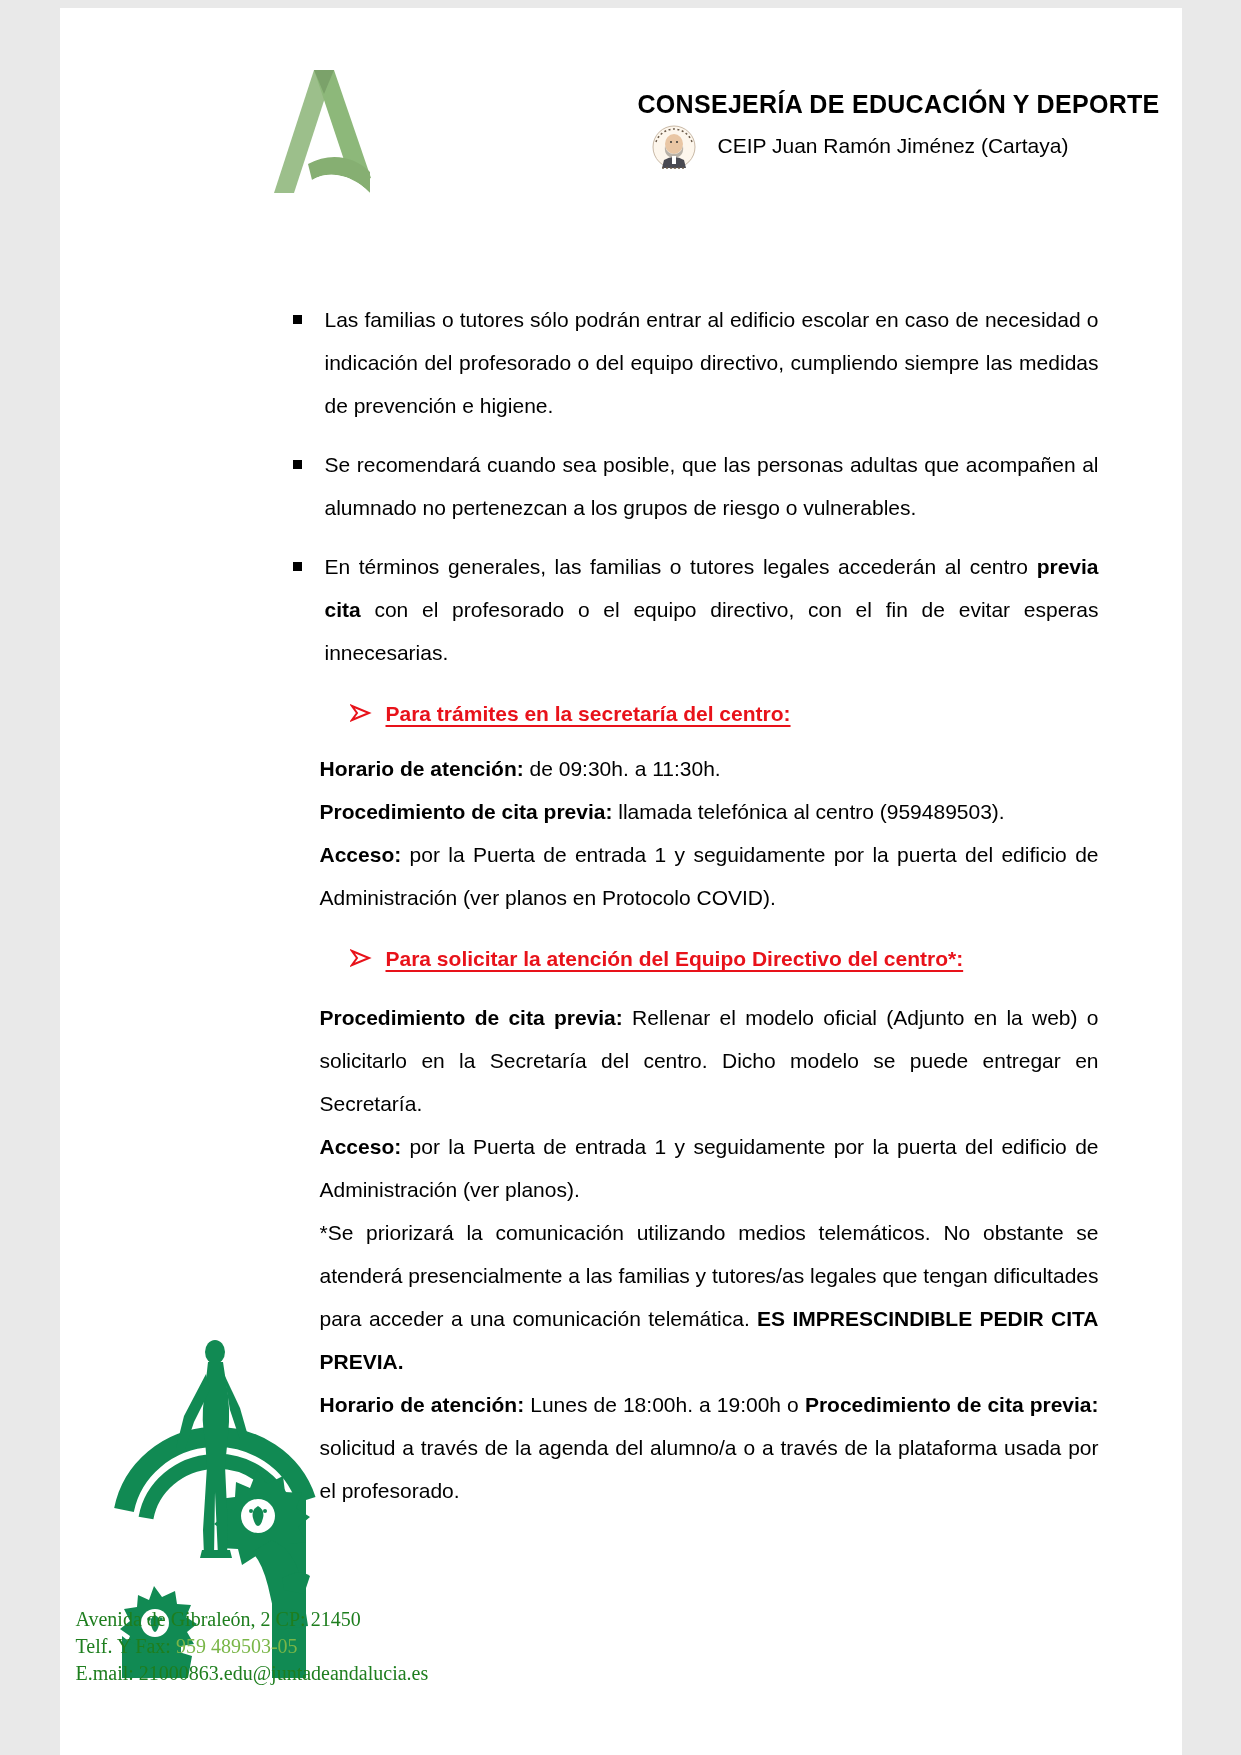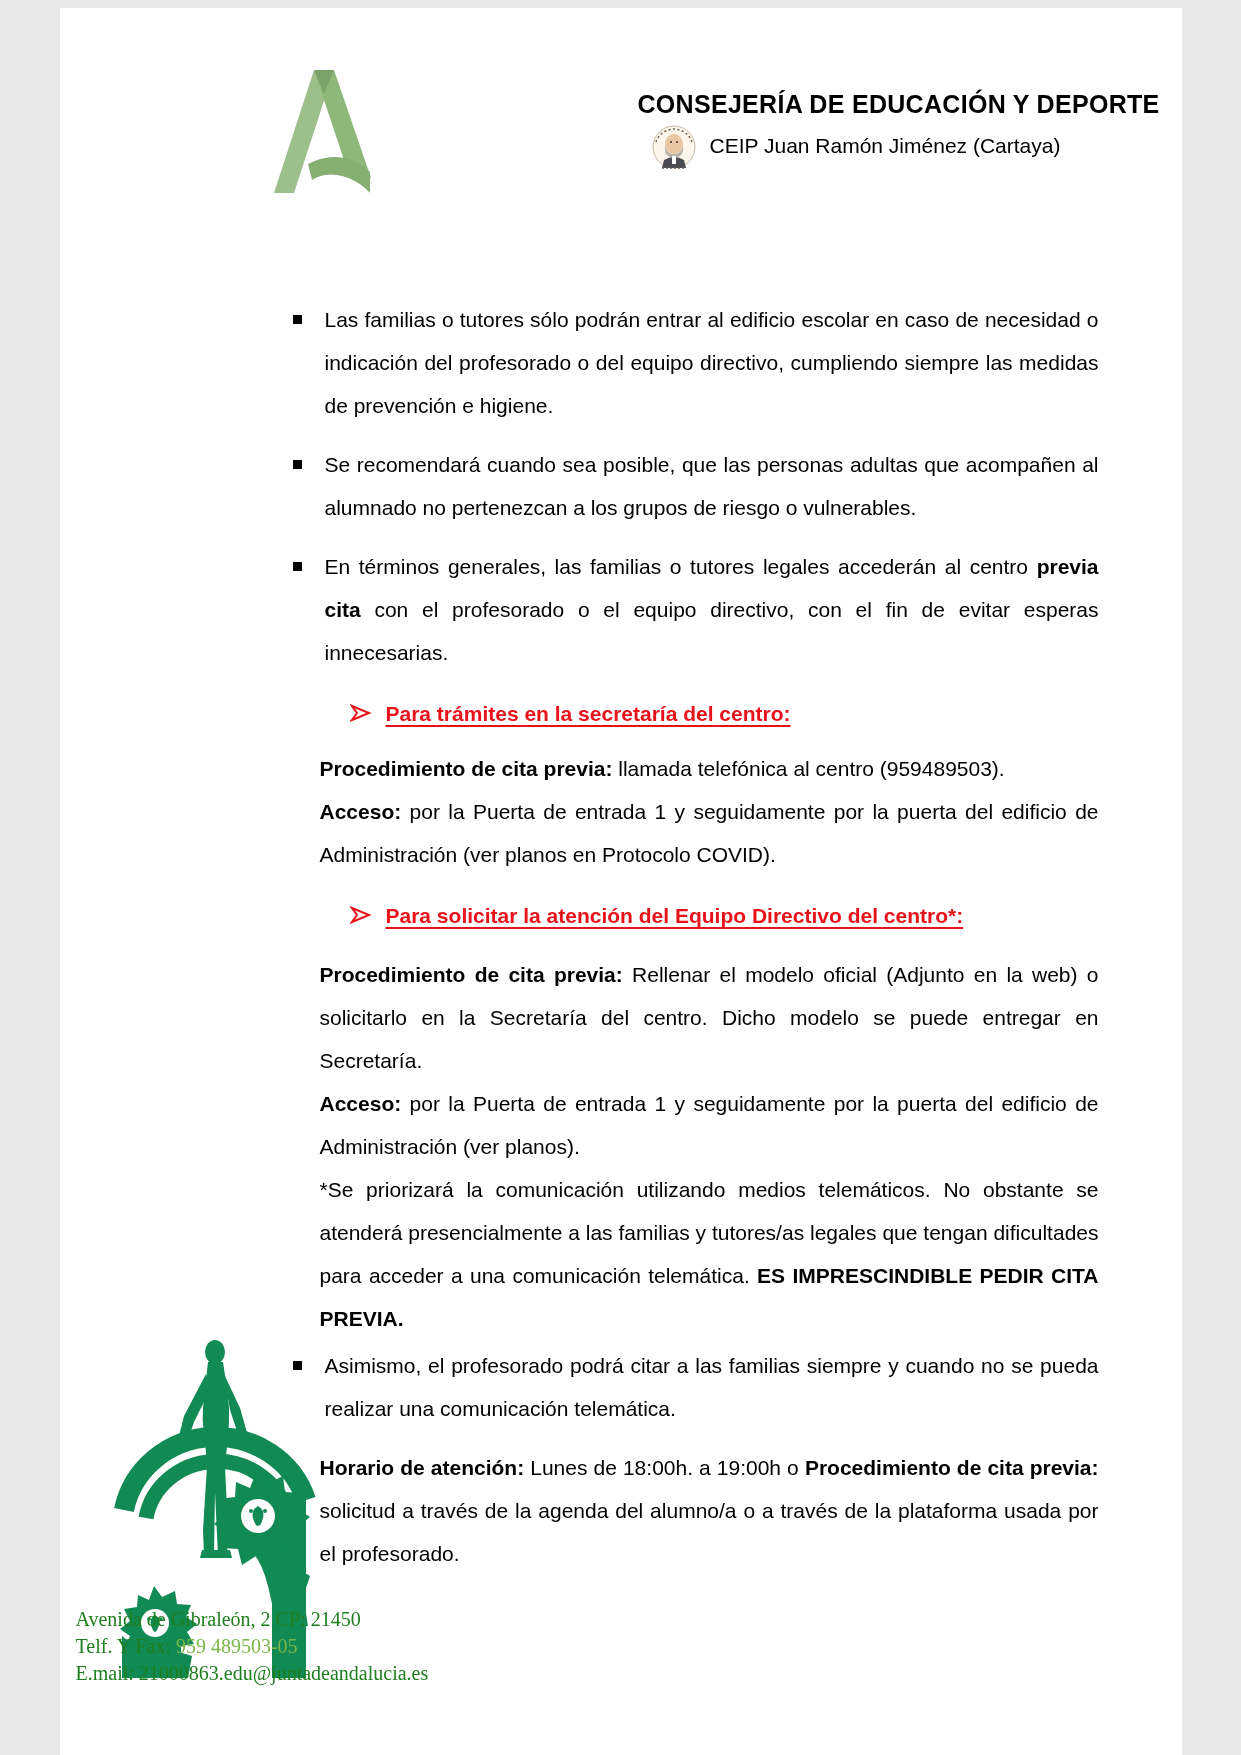--- a/index.html
+++ b/index.html
@@ -15,21 +15,21 @@
   }
 
   
   .logo-a{position:absolute;left:210px;top:58px;}
   .hdr-consejeria{
     position:absolute;left:578px;top:82px;width:520px;
     font-size:25px;font-weight:bold;letter-spacing:.3px;white-space:nowrap;
   }
   .hdr-school-line{
     position:absolute;left:590px;top:112px;width:520px;
-    display:flex;align-items:center;gap:12px;
+    display:flex;align-items:center;gap:20px;
   }
   .seal{width:48px;height:52px;flex:0 0 auto;}
   .hdr-school{font-size:21px;white-space:nowrap;}
 
   
   .doc-title{
     position:absolute;left:203px;top:224px;
     font-size:21px;font-weight:bold;color:#0c860c;
     text-decoration:underline;text-decoration-thickness:2px;text-underline-offset:4px;
   }
@@ -119,39 +119,36 @@
     </div>
 
     <div class="arrow-heading red">
       <span class="arrow-icon">
         <svg viewBox="0 0 22 18" width="22" height="18">
             <path d="M2 2 L19 9 L2 16 L7 9 Z" fill="#ffffff" stroke="#e8121a" stroke-width="2" stroke-linejoin="miter"></path>
           </svg>
       </span><span class="heading-text">Para trámites en la secretaría del centro:</span>
     </div>
 
+    <p class="para"><span class="bold">Horario de atención:</span><span> de 09:30h. a 11:30h.</span></p>
     <p class="para"><span class="bold">Procedimiento de cita previa:</span><span> llamada telefónica al centro (959489503).</span></p>
     <p class="para"><span class="bold">Acceso:</span><span> por la Puerta de entrada 1 y seguidamente por la puerta del edificio de Administración (ver planos en Protocolo COVID).</span></p>
 
     <div class="arrow-heading red">
       <span class="arrow-icon">
         <svg viewBox="0 0 22 18" width="22" height="18">
             <path d="M2 2 L19 9 L2 16 L7 9 Z" fill="#ffffff" stroke="#e8121a" stroke-width="2" stroke-linejoin="miter"></path>
           </svg>
       </span><span class="heading-text">Para solicitar la atención del Equipo Directivo del centro*:</span>
     </div>
 
     <p class="para gap-before"><span class="bold">Procedimiento de cita previa:</span><span> Rellenar el modelo oficial (Adjunto en la web) o solicitarlo en la Secretaría del centro. Dicho modelo se puede entregar en Secretaría.</span></p>
     <p class="para"><span class="bold">Acceso:</span><span> por la Puerta de entrada 1 y seguidamente por la puerta del edificio de Administración (ver planos).</span></p>
     <p class="para"><span>*Se priorizará la comunicación utilizando medios telemáticos. No obstante se atenderá presencialmente a las familias y tutores/as legales que tengan dificultades para acceder a una comunicación telemática. </span><span class="bold">ES IMPRESCINDIBLE PEDIR CITA PREVIA.</span></p>
 
-    <div class="bullet-item" style="margin-top:4px;">
-      <span class="sq"></span>
-      <p>Asimismo, el profesorado podrá citar a las familias siempre y cuando no se pueda realizar una comunicación telemática.</p>
-    </div>
 
 
     <p class="para"><span class="bold">Horario de atención:</span><span> Lunes de 18:00h. a 19:00h o </span><span class="bold">Procedimiento de cita previa:</span><span> solicitud a través de la agenda del alumno/a o a través de la plataforma usada por el profesorado.</span></p>
 
   </main>
 
   <svg class="emblem" width="206" height="430" viewBox="0 0 206 430" aria-hidden="true">
     <g fill="none" stroke="#118a53">
       <path d="M12 262 A 94 90 0 0 1 194 252" stroke-width="20"></path>
       <path d="M34 270 A 72 68 0 0 1 174 262" stroke-width="15"></path>

